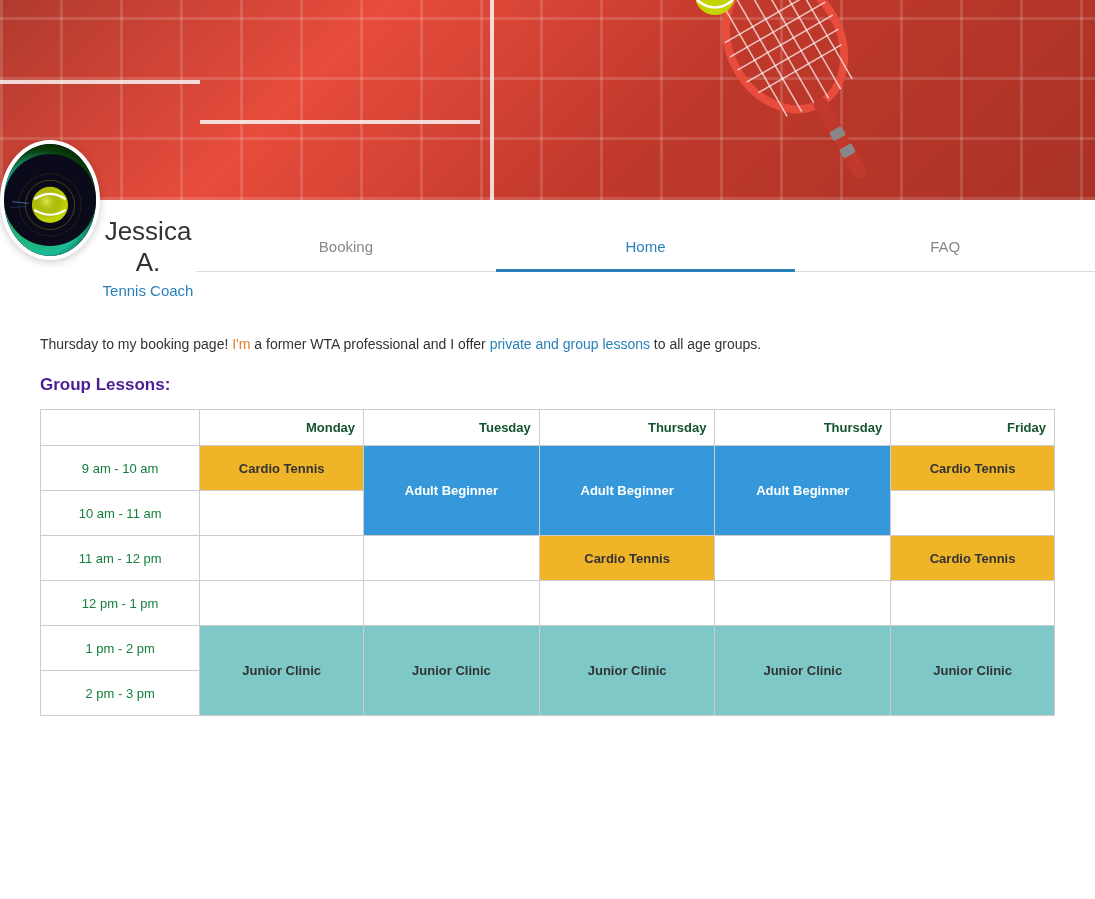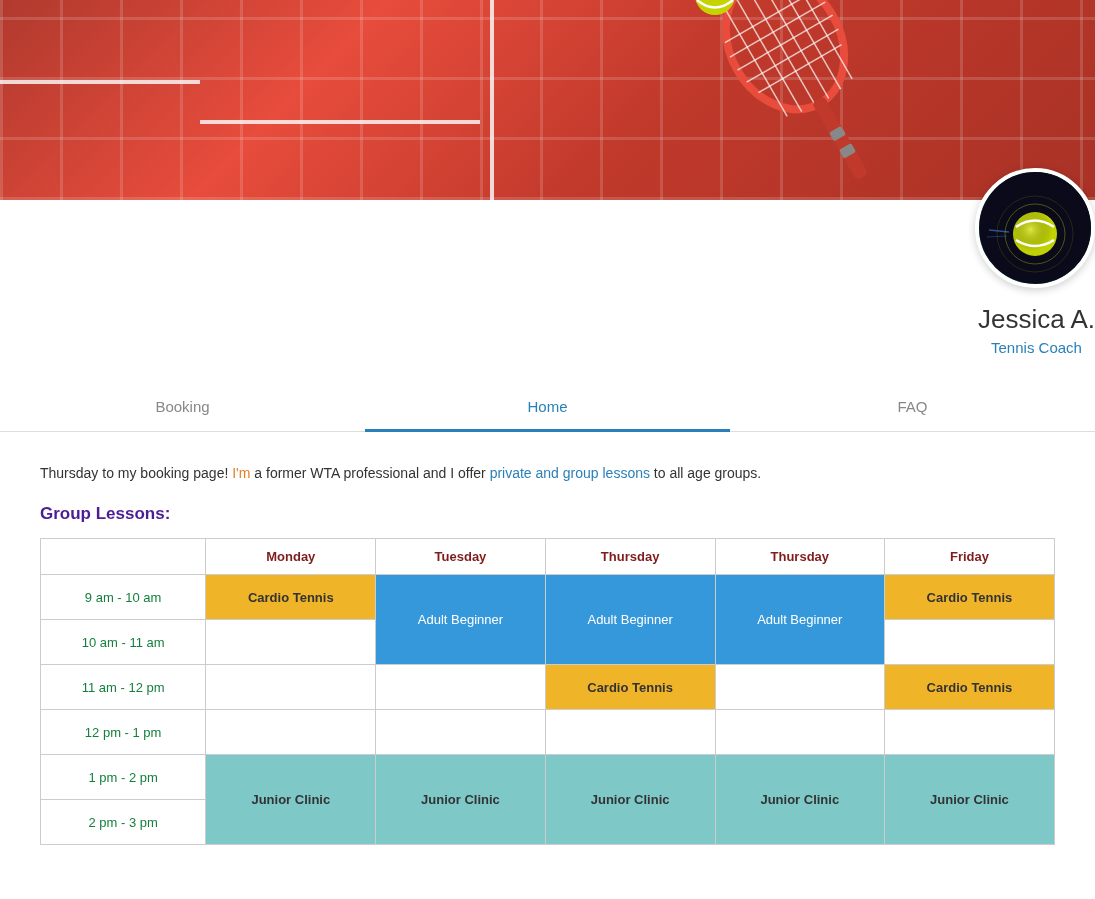--- a/index.html
+++ b/index.html
@@ -53,25 +53,23 @@
       position: absolute;
       right: 200px;
       top: -20px;
       width: 300px;
       height: 220px;
     }
 
     
     .profile-section {
       display: flex;
-      flex-direction: column;
-      align-items: flex-end;
+      align-items: flex-start;
       padding-top: 0;
       background: #fff;
-      margin-top: 28px;
     }
     .avatar-wrapper {
       width: 120px;
       height: 120px;
       border-radius: 50%;
       border: 4px solid #fff;
       overflow: hidden;
       margin-top: -60px;
       background: #1a1a2e;
       display: flex;
@@ -153,22 +151,22 @@
     .schedule-table {
       width: 100%;
       border-collapse: collapse;
       font-size: 13px;
     }
     .schedule-table th {
       background: #fff;
       border: 1px solid #ccc;
       padding: 10px 8px;
       font-weight: bold;
-      color: #7f1d1d;
-      text-align: center;
+      color: #14532d;
+      text-align: right;
     }
     .schedule-table td {
       border: 1px solid #ccc;
       padding: 10px 8px;
       text-align: center;
       vertical-align: middle;
       height: 45px;
     }
     .time-cell {
       color: #15803d;
@@ -176,21 +174,21 @@
       white-space: nowrap;
     }
     .cell-yellow {
       background: #f0b429;
       color: #333;
       font-weight: bold;
     }
     .cell-blue {
       background: #3498db;
       color: #fff;
-      font-weight: normal;
+      font-weight: bold;
     }
     .cell-teal {
       background: #7ec8c8;
       color: #333;
       font-weight: bold;
     }
     .cell-empty {
       background: #fff;
     }
   </style>

